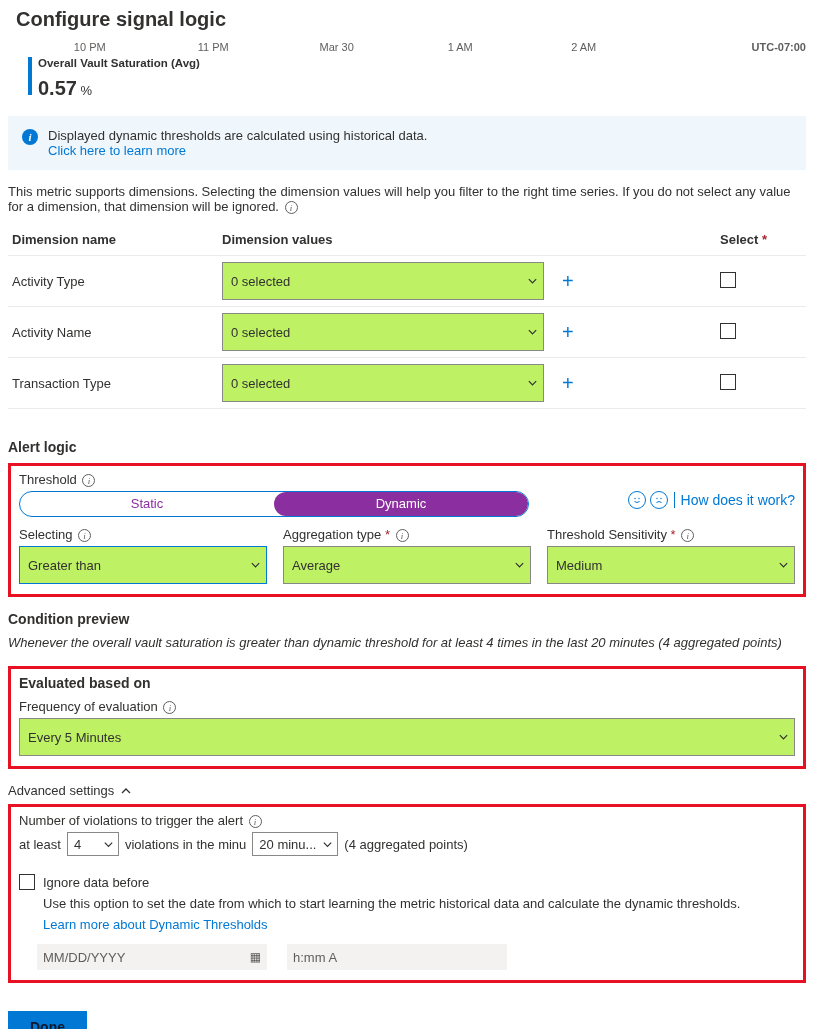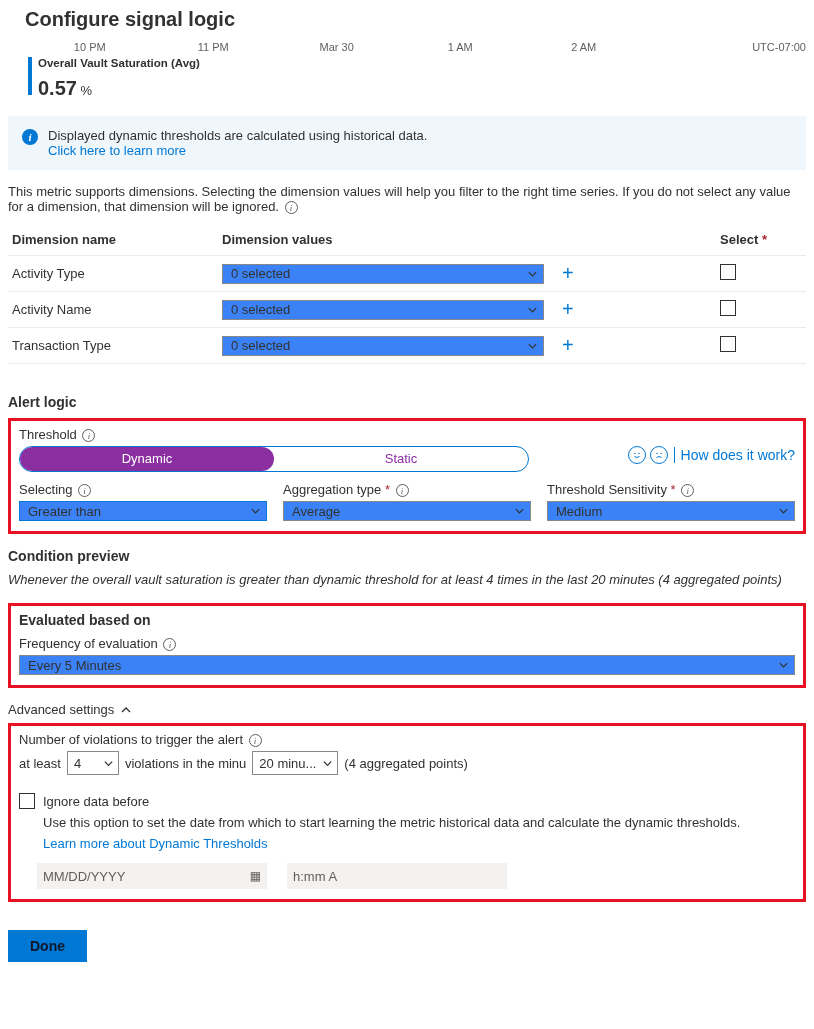--- a/index.html
+++ b/index.html
@@ -1,34 +1,34 @@
 <!DOCTYPE html>
 <html><head>
 <meta charset="utf-8">
 <style>
   * { box-sizing: border-box; font-family: "Segoe UI", Arial, sans-serif; }
   body { margin: 0; padding: 6px 8px 20px 8px; font-size: 13px; color: #323130; background: #fff; width: 814px; }
-  .page-title { font-size: 20px; font-weight: 600; margin: 2px 0 10px 17px; }
+  .page-title { font-size: 20px; font-weight: 600; margin: 2px 0 10px 8px; }
   .time-axis { display: flex; font-size: 11px; color: #605e5c; margin-bottom: 4px; padding-left: 20px; }
   .time-axis span { flex: 1; text-align: center; }
-  .time-axis span:last-child { text-align: right; flex: 1.3; }
+  .time-axis span:last-child { text-align: right; flex: 1.3; font-weight: bold; }
   .metric-row { display: flex; align-items: flex-start; margin-bottom: 16px; padding-left: 20px; }
   .metric-bar { width: 4px; height: 38px; background: #0078d4; margin-right: 6px; }
   .metric-name { font-size: 11.5px; font-weight: 600; color: #323130; margin-bottom: 8px; }
   .metric-value { font-size: 20px; font-weight: 700; }
   .metric-unit { font-size: 13px; font-weight: 400; }
   .info-banner { background: #eff6fc; padding: 12px 14px; margin-bottom: 14px; display: flex; align-items: flex-start; }
   .info-icon { width: 16px; height: 16px; background: #0078d4; color: #fff; border-radius: 50%; font-size: 11px; font-weight: bold; text-align: center; line-height: 16px; margin-right: 10px; font-style: italic; font-family: Georgia, serif; margin-top:1px;}
   .info-banner a { color: #0078d4; text-decoration: none; font-size: 13px; }
   .helper-text { font-size: 13px; margin-bottom: 10px; }
   .circle-i { display: inline-block; width: 13px; height: 13px; border: 1px solid #605e5c; border-radius: 50%; font-size: 9px; line-height: 12px; text-align: center; color: #605e5c; font-style: italic; font-family: Georgia, serif; vertical-align: middle; margin-left:2px;}
   .dim-table { width: 100%; border-collapse: collapse; margin-bottom: 30px; }
   .dim-table th { text-align: left; font-weight: 600; font-size: 13px; padding: 8px 4px; border-bottom: 1px solid #edebe9; }
   .dim-table td { padding: 6px 4px; border-bottom: 1px solid #edebe9; font-size: 13px; vertical-align: middle;}
-  .sel { width: 100%; height: 20px; border: 1px solid #8a8886; background: #3b82f6; padding: 0 24px 0 8px; font-size: 13px; appearance: none; position: relative; display: flex; align-items: center; cursor: pointer;}
+  .sel { width: 100%; height: 38px; border: 1px solid #8a8886; background: #bef264; padding: 0 24px 0 8px; font-size: 13px; appearance: none; position: relative; display: flex; align-items: center; cursor: pointer;}
   .sel-wrap { position: relative; display:inline-block; width:100%;}
   .sel-caret { position: absolute; right: 6px; top: 50%; transform: translateY(-50%); pointer-events:none;}
   .plus { color: #0078d4; font-size: 20px; font-weight: 300; cursor: pointer; padding-left: 10px;}
   .chk { width: 16px; height: 16px; border: 1px solid #323130; display: inline-block; cursor:pointer;}
   .section-h { font-size: 14px; font-weight:600; margin: 6px 0 8px 0;}
   .red-box { border: 3px solid #e81123; padding: 6px 8px 10px 8px; margin-bottom: 14px;}
   .lbl { font-size: 13px; margin-bottom: 4px; display:block;}
   .req { color: #a4262c; }
   .toggle-group { display: inline-flex; border: 1px solid #0078d4; border-radius: 14px; width: 510px; height: 26px; overflow: hidden; margin-bottom:10px;}
   .toggle-item { flex:1; text-align:center; line-height:24px; font-size:13px; cursor:pointer;}
@@ -135,22 +135,22 @@
     </tr>
   </tbody>
 </table>
 
 <div class="section-h">Alert logic</div>
 
 <div class="red-box">
   <div class="lbl"><span>Threshold</span> <span class="circle-i">i</span></div>
   <div class="threshold-row">
     <div class="toggle-group">
+      <div class="toggle-item toggle-static">Static</div>
       <div class="toggle-item toggle-dynamic">Dynamic</div>
-      <div class="toggle-item toggle-static">Static</div>
     </div>
   </div>
   <div class="feedback">
     <span class="face">
         <svg width="12" height="12" viewBox="0 0 12 12">
           <circle cx="4" cy="4.5" r="0.7" fill="#0078d4"></circle>
           <circle cx="8" cy="4.5" r="0.7" fill="#0078d4"></circle>
           <path d="M3.5 7.5q2.5 2 5 0" stroke="#0078d4" stroke-width="1" fill="none"></path>
         </svg>
       </span>

